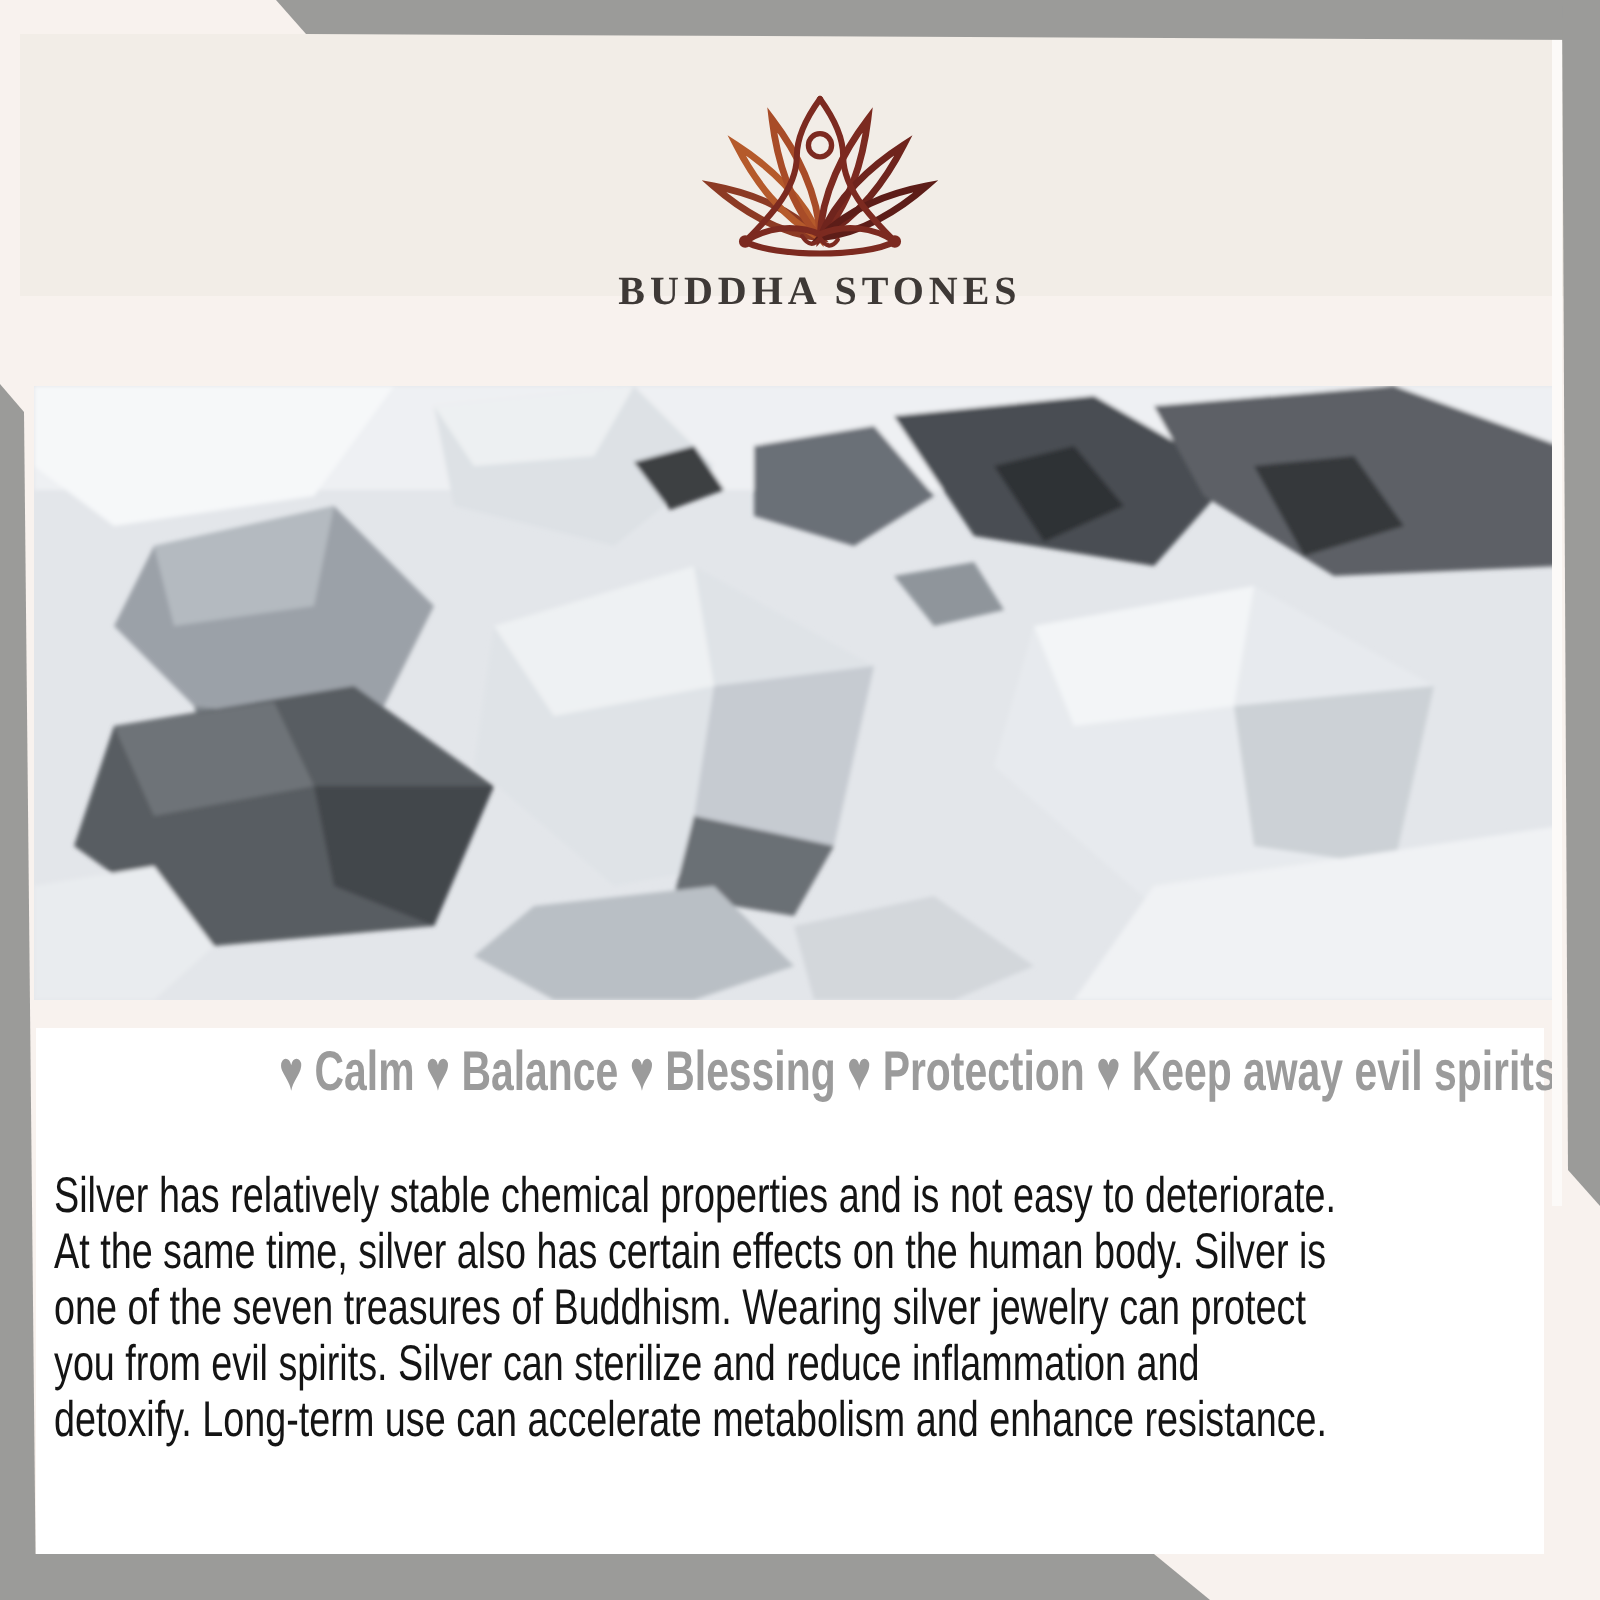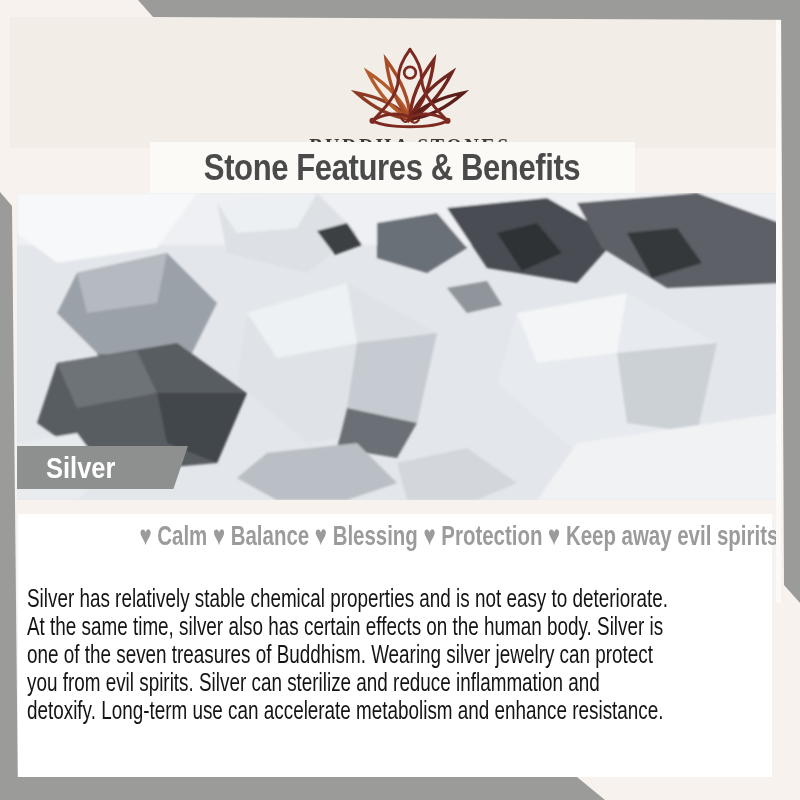--- a/index.html
+++ b/index.html
@@ -103,23 +103,20 @@
         <path d="M152,94 C140,86 124,84 110,90"></path>
         <path d="M68,94 C84,103 136,103 152,94"></path>
         <path d="M100,91 q5,8 10,1 q5,8 10,1" stroke-width="2.4"></path>
         <circle cx="68" cy="94" r="1.8" fill="#7c2a20"></circle>
         <circle cx="152" cy="94" r="1.8" fill="#7c2a20"></circle>
       </g>
     </svg>
     <div class="brand">BUDDHA STONES</div>
   </div>
 
-  <div class="title-band">
-    <span>Stone Features &amp; Benefits</span>
-  </div>
 
   <div class="photo">
     <svg viewBox="0 0 763 307" width="763" height="307" aria-hidden="true">
       <rect x="0" y="0" width="763" height="307" fill="#e3e6ea"></rect>
       <g filter="url(#soft)">
         <rect x="0" y="0" width="763" height="52" fill="#eef0f3"></rect>
         <polygon points="0,0 180,0 140,55 40,70 0,40" fill="#f6f8f9"></polygon>
         <polygon points="200,10 300,0 340,40 290,80 210,60" fill="#dde1e5"></polygon>
         <polygon points="200,10 300,0 280,35 220,40" fill="#edf0f2"></polygon>
         <polygon points="360,30 420,20 450,55 410,80 360,65" fill="#6b7077"></polygon>
@@ -146,23 +143,20 @@
         <polygon points="0,250 60,240 90,280 60,307 0,307" fill="#e9ecef"></polygon>
         <polygon points="300,38 330,30 345,52 318,62" fill="#3c3f43"></polygon>
         <polygon points="430,95 470,88 485,112 450,120" fill="#8f959b"></polygon>
       </g>
       <defs>
         <filter id="soft" x="-5%" y="-5%" width="110%" height="110%">
           <feGaussianBlur stdDeviation="1.1"></feGaussianBlur>
         </filter>
       </defs>
     </svg>
-    <div class="stone-label">
-      <span>Silver</span>
-    </div>
   </div>
 
   <div class="content-panel">
     <div class="benefits">
       <span>♥ Calm ♥ Balance ♥ Blessing ♥ Protection ♥ Keep away evil spirits ♥</span>
     </div>
     <div class="description">
       <div>Silver has relatively stable chemical properties and is not easy to deteriorate.</div>
       <div>At the same time, silver also has certain effects on the human body. Silver is</div>
       <div>one of the seven treasures of Buddhism. Wearing silver jewelry can protect</div>

